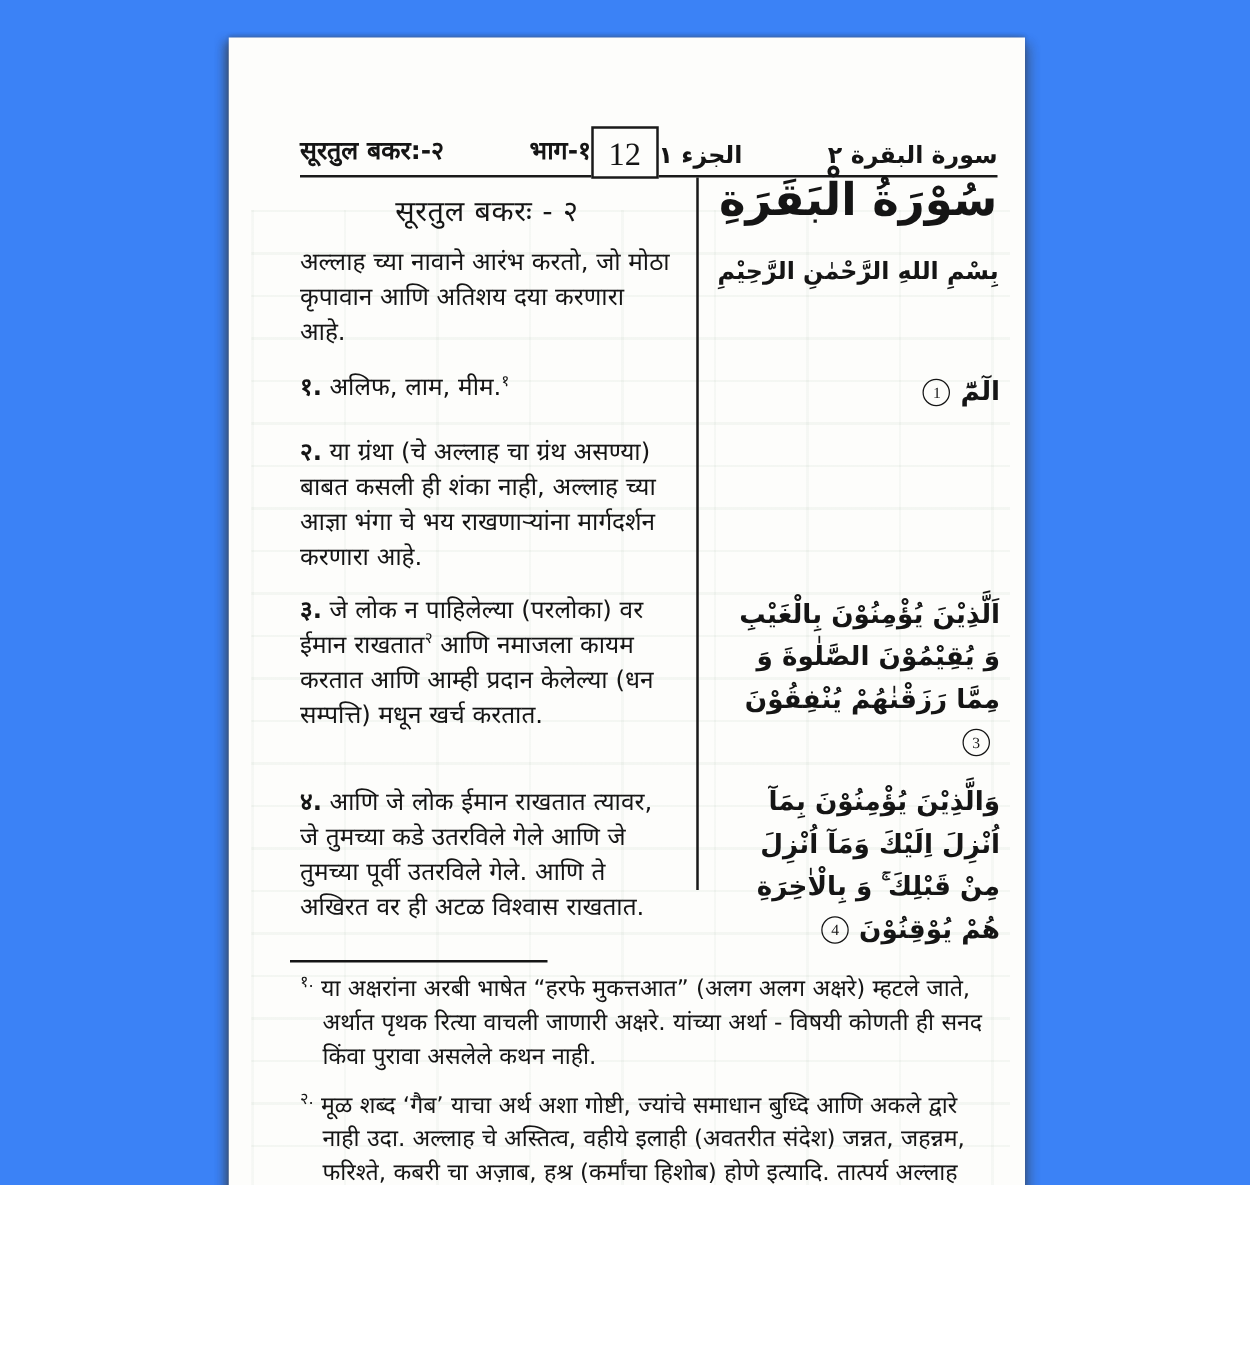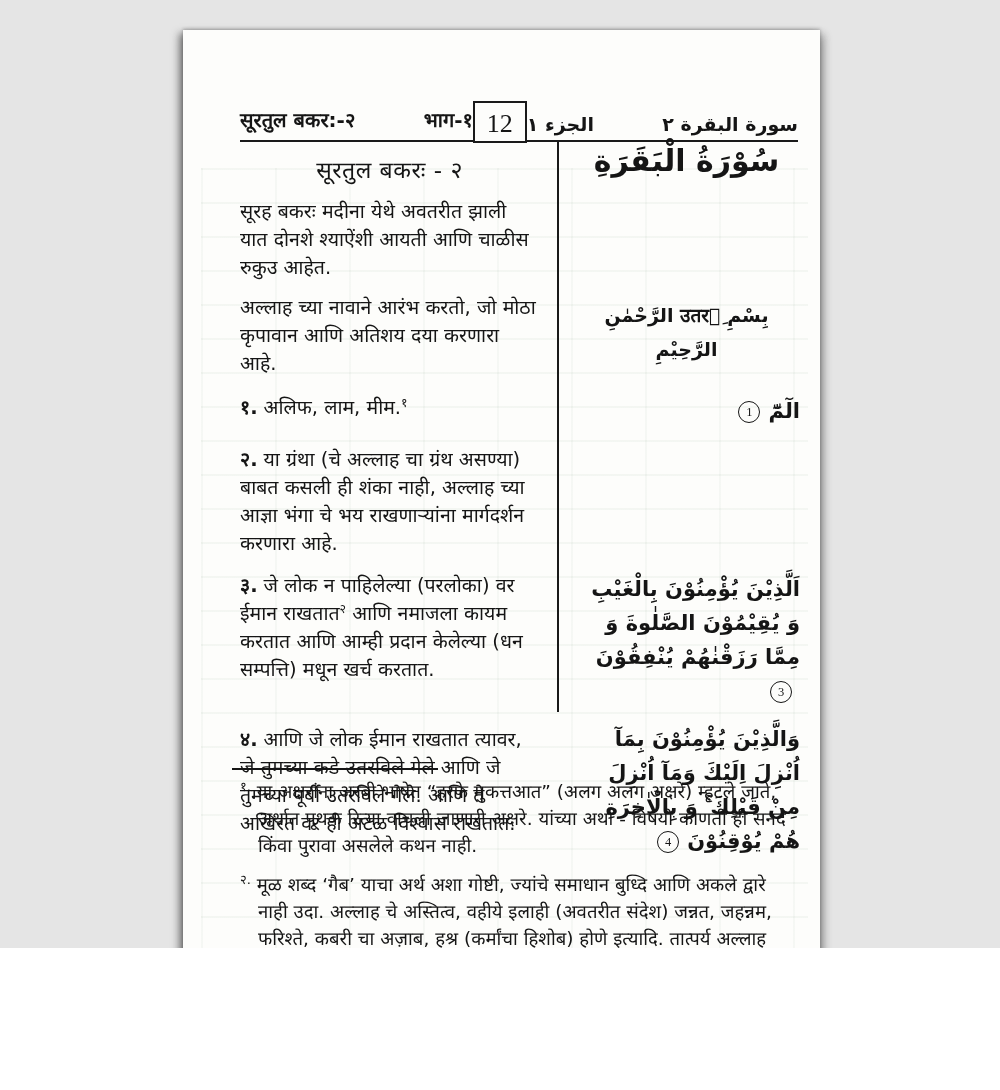--- a/index.html
+++ b/index.html
@@ -1,17 +1,17 @@
 <!DOCTYPE html>
 <html><head>
 <meta charset="utf-8">
 <style>
   html,body{margin:0;padding:0;background:#ffffff;}
   .canvas{position:relative;width:1000px;height:948px;overflow:hidden;
-          font-family:"DejaVu Sans",sans-serif;color:#151515;background:#e5e5e5;}
+          font-family:"DejaVu Sans",sans-serif;color:#151515;background:#3b82f6;}
   .page{position:absolute;left:183px;top:30px;width:637px;height:1032px;background:#fdfdfb;
         box-shadow:-4px 3px 7px rgba(55,55,55,.50), 4px 4px 8px rgba(55,55,55,.32),
                    0 8px 10px rgba(55,55,55,.35), 0 -1px 3px rgba(55,55,55,.28);}
   
   .ghost{position:absolute;left:18px;right:12px;top:138px;bottom:88px;pointer-events:none;opacity:.85;
          background:
            repeating-linear-gradient(180deg, rgba(125,155,130,.085) 0 2px, transparent 2px 34px),
            repeating-linear-gradient(90deg,  rgba(125,155,130,.065) 0 2px, transparent 2px 74px);
          filter:blur(.4px);}
   .header{position:absolute;top:68px;left:57px;right:22px;height:42px;border-bottom:2px solid #1a1a1a;
@@ -23,21 +23,21 @@
            font-family:"Liberation Serif",serif;font-size:26px;line-height:30px;}
   .h-juz{font-size:19px;font-weight:bold;padding-bottom:5px;}
   .h-right{font-size:19px;font-weight:bold;padding-bottom:5px;}
   .v-divider{position:absolute;left:374px;top:112px;width:2px;height:570px;background:#191919;}
   .columns{position:absolute;top:112px;left:57px;right:20px;}
   .row{display:flex;}
   .cell-l{width:317px;box-sizing:border-box;padding-right:18px;font-size:19.5px;line-height:28px;}
   .cell-r{flex:1;box-sizing:border-box;padding-left:16px;direction:rtl;text-align:right;
           font-size:21px;line-height:34px;font-weight:bold;}
   .m-title{font-size:23px;font-weight:normal;text-align:center;margin-top:14px;letter-spacing:.5px;}
-  .callig{font-size:30px;font-weight:bold;text-align:center;margin-top:2px;}
+  .callig{font-size:36px;font-weight:bold;text-align:center;margin-top:2px;}
   .para{margin:0;} .mt12{margin-top:12px;} .mt14{margin-top:14px;}
   .mt16{margin-top:16px;} .mt18{margin-top:18px;}
   .vnum{font-weight:bold;margin-right:6px;}
   .ref{font-size:12.5px;line-height:0;vertical-align:super;}
   .bismillah{font-size:19px;text-align:center;margin-top:16px;}
   .ayah{margin-top:14px;}
   .ay-mt1{margin-top:16px;} .ay-mt2{margin-top:16px;} .ay-mt3{} .ay-mt4{}
   .circle{display:inline-flex;align-items:center;justify-content:center;direction:ltr;
           width:20px;height:20px;border:1.5px solid #151515;border-radius:50%;
           font-family:"Liberation Serif",serif;font-size:12.5px;font-weight:normal;
@@ -78,32 +78,29 @@
       <div class="row">
         <div class="cell-l">
           <div class="m-title">सूरतुल बकरः - २</div>
         </div>
         <div class="cell-r">
           <div class="callig">سُوْرَةُ الْبَقَرَةِ</div>
         </div>
       </div>
 
       <div class="row">
-        <div class="cell-l">
-          <p class="para mt14">सूरह बकरः मदीना येथे अवतरीत झाली यात दोनशे श्याऐंशी आयती आणि चाळीस रुकुउ आहेत.</p>
-        </div>
         <div class="cell-r"></div>
       </div>
 
       <div class="row">
         <div class="cell-l">
           <p class="para mt12">अल्लाह च्या नावाने आरंभ करतो, जो मोठा कृपावान आणि अतिशय दया करणारा आहे.</p>
         </div>
         <div class="cell-r">
-          <div class="bismillah">بِسْمِ उतरवِ الرَّحْمٰنِ الرَّحِيْمِ</div>
+          <div class="bismillah">بِسْمِ اللهِ الرَّحْمٰنِ الرَّحِيْمِ</div>
         </div>
       </div>
 
       <div class="row">
         <div class="cell-l">
           <p class="para verse mt16"><span class="vnum">१.</span><span>अलिफ, लाम, मीम.</span><sup class="ref">१</sup><span></span></p>
         </div>
         <div class="cell-r">
           <div class="ayah ay-mt1"><span>الٓمّٓ</span><span class="circle">1</span></div>
         </div>

